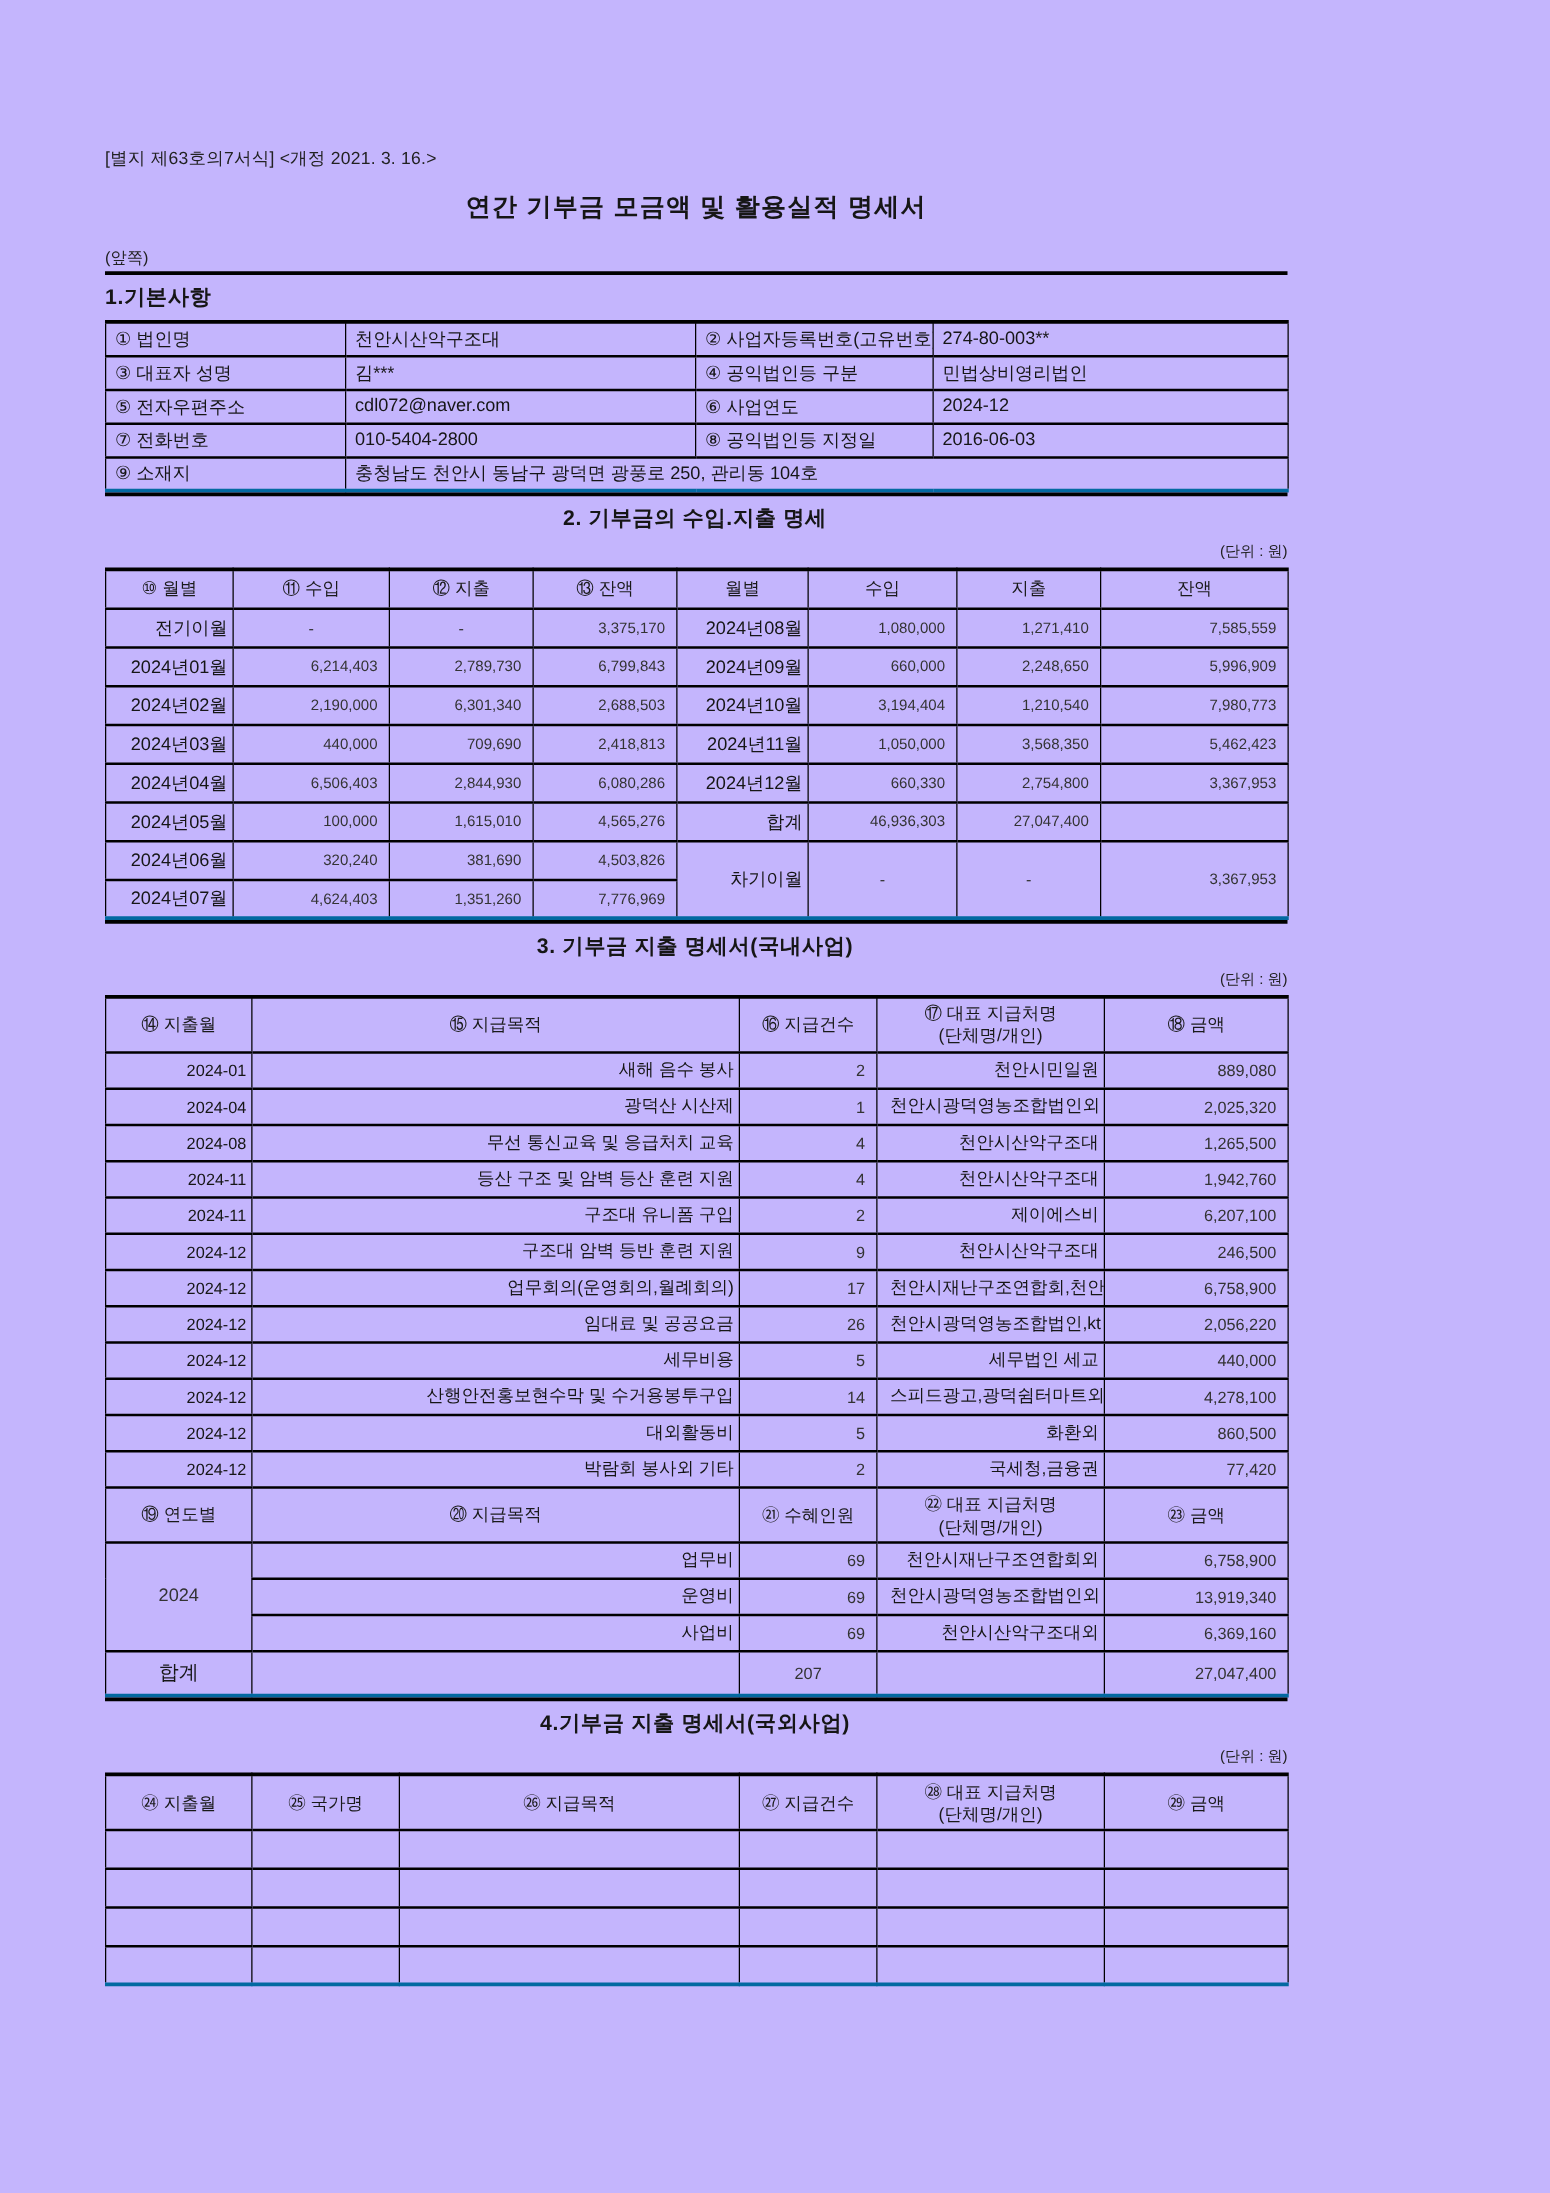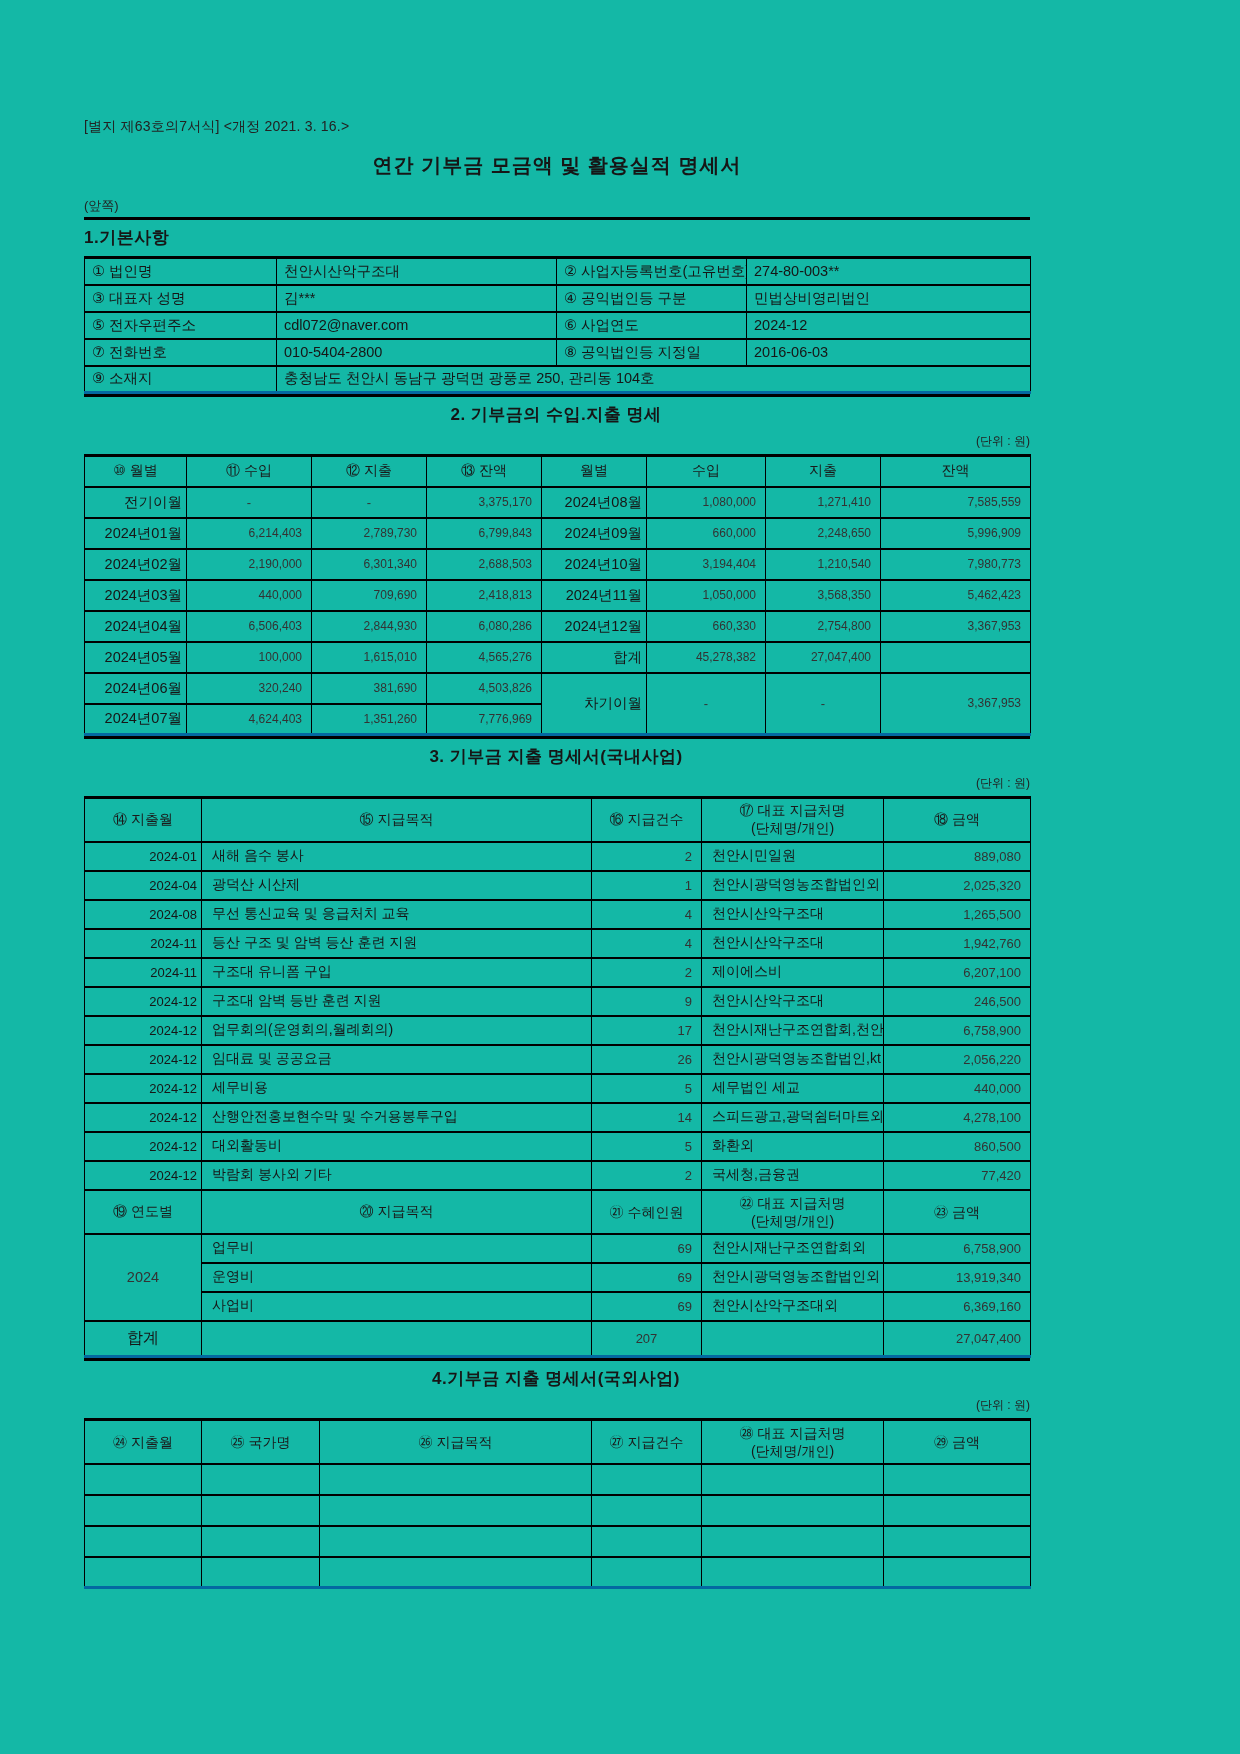--- a/index.html
+++ b/index.html
@@ -1,18 +1,18 @@
 <!DOCTYPE html>
 <html lang="ko"><head>
 <meta charset="utf-8">
 <style>
   html,body{margin:0;padding:0;background:#fff;color:#161616;
     font-family:"Liberation Sans","DejaVu Sans",sans-serif;}
   .page{width:1240px;height:1754px;box-sizing:border-box;
-    padding:118px 210px 40px 84px;position:relative;background:#14b8a6;}
+    padding:118px 210px 40px 84px;position:relative;background:#c4b5fd;}
   .form-note{font-size:14px;color:#222;letter-spacing:0.2px;}
   .doc-title{text-align:center;font-size:20px;font-weight:bold;margin-top:16px;letter-spacing:1px;}
   .front-label{font-size:13px;color:#222;margin-top:18px;margin-bottom:2px;}
   .sec-head{border-top:3px solid #000;font-size:17px;font-weight:bold;
     padding:6px 2px 7px 0;letter-spacing:0.5px;}
   .mt{text-align:center;}
   .unit-label{text-align:right;font-size:12px;color:#222;margin:0 0 4px;}
   table{width:100%;border-collapse:collapse;table-layout:fixed;
     border-top:3px solid #000;border-bottom:3px solid #0369a1;}
   td,th{border:1px solid #000;border-top-width:2px;border-bottom-width:2px;
@@ -23,21 +23,21 @@
   
   .t2 th{height:31px;}
   .t2 td{height:31px;}
   .mon{text-align:right;font-size:14.5px;}
   .num{text-align:right;font-size:12px;color:#333;padding-right:9px;}
   .ctr{text-align:center;font-size:13px;color:#333;}
   
   .t3 th,.t4 th{height:44px;}
   .t3 td{height:29px;}
   .t4 td{height:31px;}
-  .lft{text-align:left;font-size:14px;padding-left:10px;}
+  .lft{text-align:right;font-size:14px;padding-left:10px;}
   .md{font-size:13px;}
   .sum-row td{height:36px;}
   .sum-label{text-align:center;font-size:16px;}
   .year-cell{text-align:center;font-size:14.5px;color:#333;}
 </style>
 </head>
 <body>
 
 <div class="page">
 
@@ -166,21 +166,21 @@
         <td class="num">660,330</td>
         <td class="num">2,754,800</td>
         <td class="num">3,367,953</td>
       </tr>
       <tr>
         <td class="mon">2024년05월</td>
         <td class="num">100,000</td>
         <td class="num">1,615,010</td>
         <td class="num">4,565,276</td>
         <td class="mon">합계</td>
-        <td class="num">45,278,382</td>
+        <td class="num">46,936,303</td>
         <td class="num">27,047,400</td>
         <td class="num"></td>
       </tr>
       <tr>
         <td class="mon">2024년06월</td>
         <td class="num">320,240</td>
         <td class="num">381,690</td>
         <td class="num">4,503,826</td>
         <td class="mon" rowspan="2">차기이월</td>
         <td class="ctr" rowspan="2">-</td>

